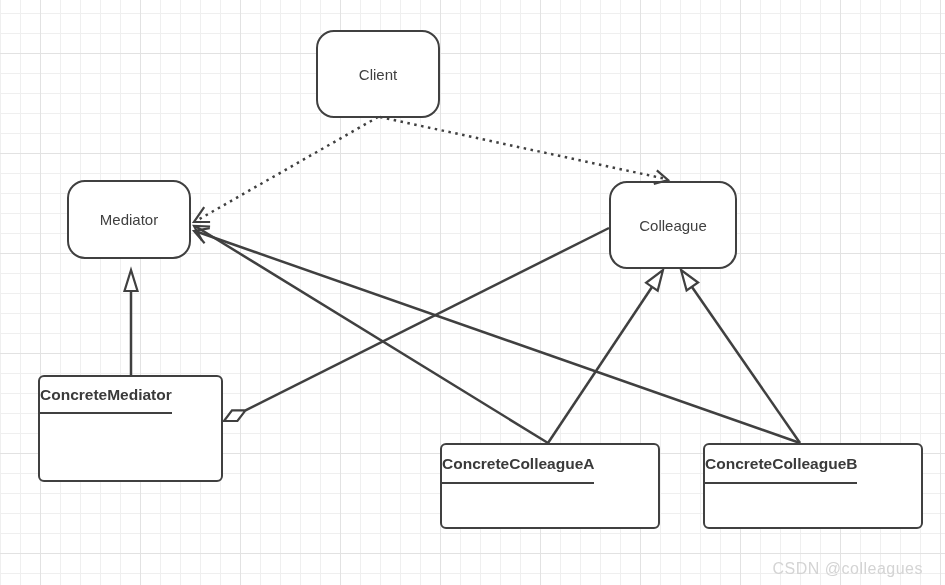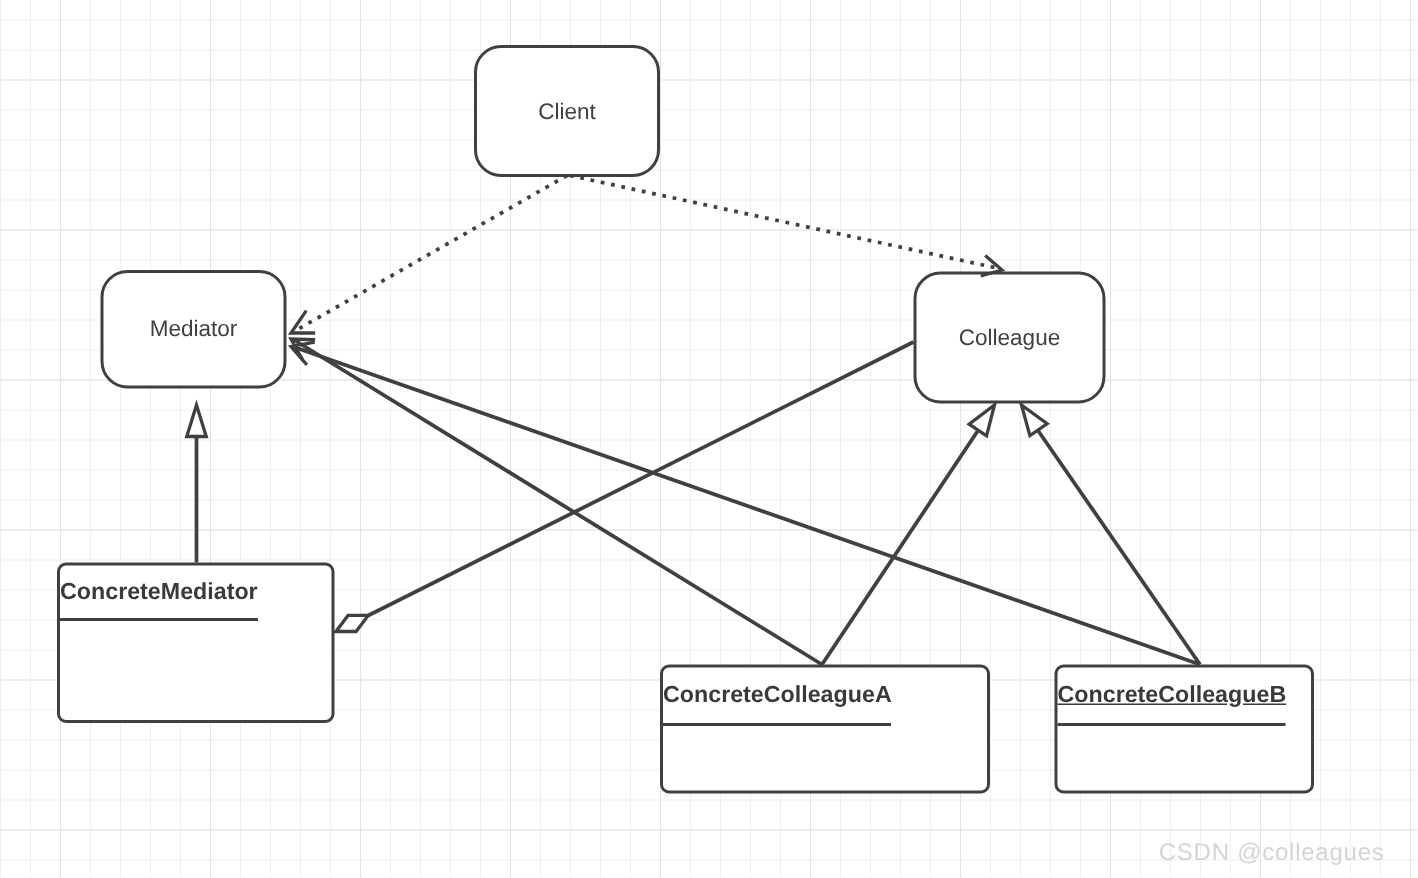--- a/index.html
+++ b/index.html
@@ -90,21 +90,21 @@
 
   <div class="section-box" style="left:38px;top:375px;width:185px;height:107px;">
     <div class="section-header" style="height:37px;">ConcreteMediator</div>
   </div>
 
   <div class="section-box" style="left:440px;top:443px;width:220px;height:86px;">
     <div class="section-header" style="height:39px;">ConcreteColleagueA</div>
     <div class="section-body"></div>
   </div>
 
-  <div class="section-box" style="left:703px;top:443px;width:173px;height:86px;text-decoration:underline;">
+  <div class="section-box" style="left:703px;top:443px;width:220px;height:86px;">
     <div class="section-header" style="height:39px;">ConcreteColleagueB</div>
     <div class="section-body"></div>
   </div>
 
   <svg class="edges" width="945" height="585" viewBox="0 0 945 585">
 
     <g>
       <path class="edge-line edge-dotted" d="M378 117 L196 221"></path>
       <polyline class="open-arrow" points="204.2,207.1 194,222 210.1,222.0"></polyline>
     </g>

